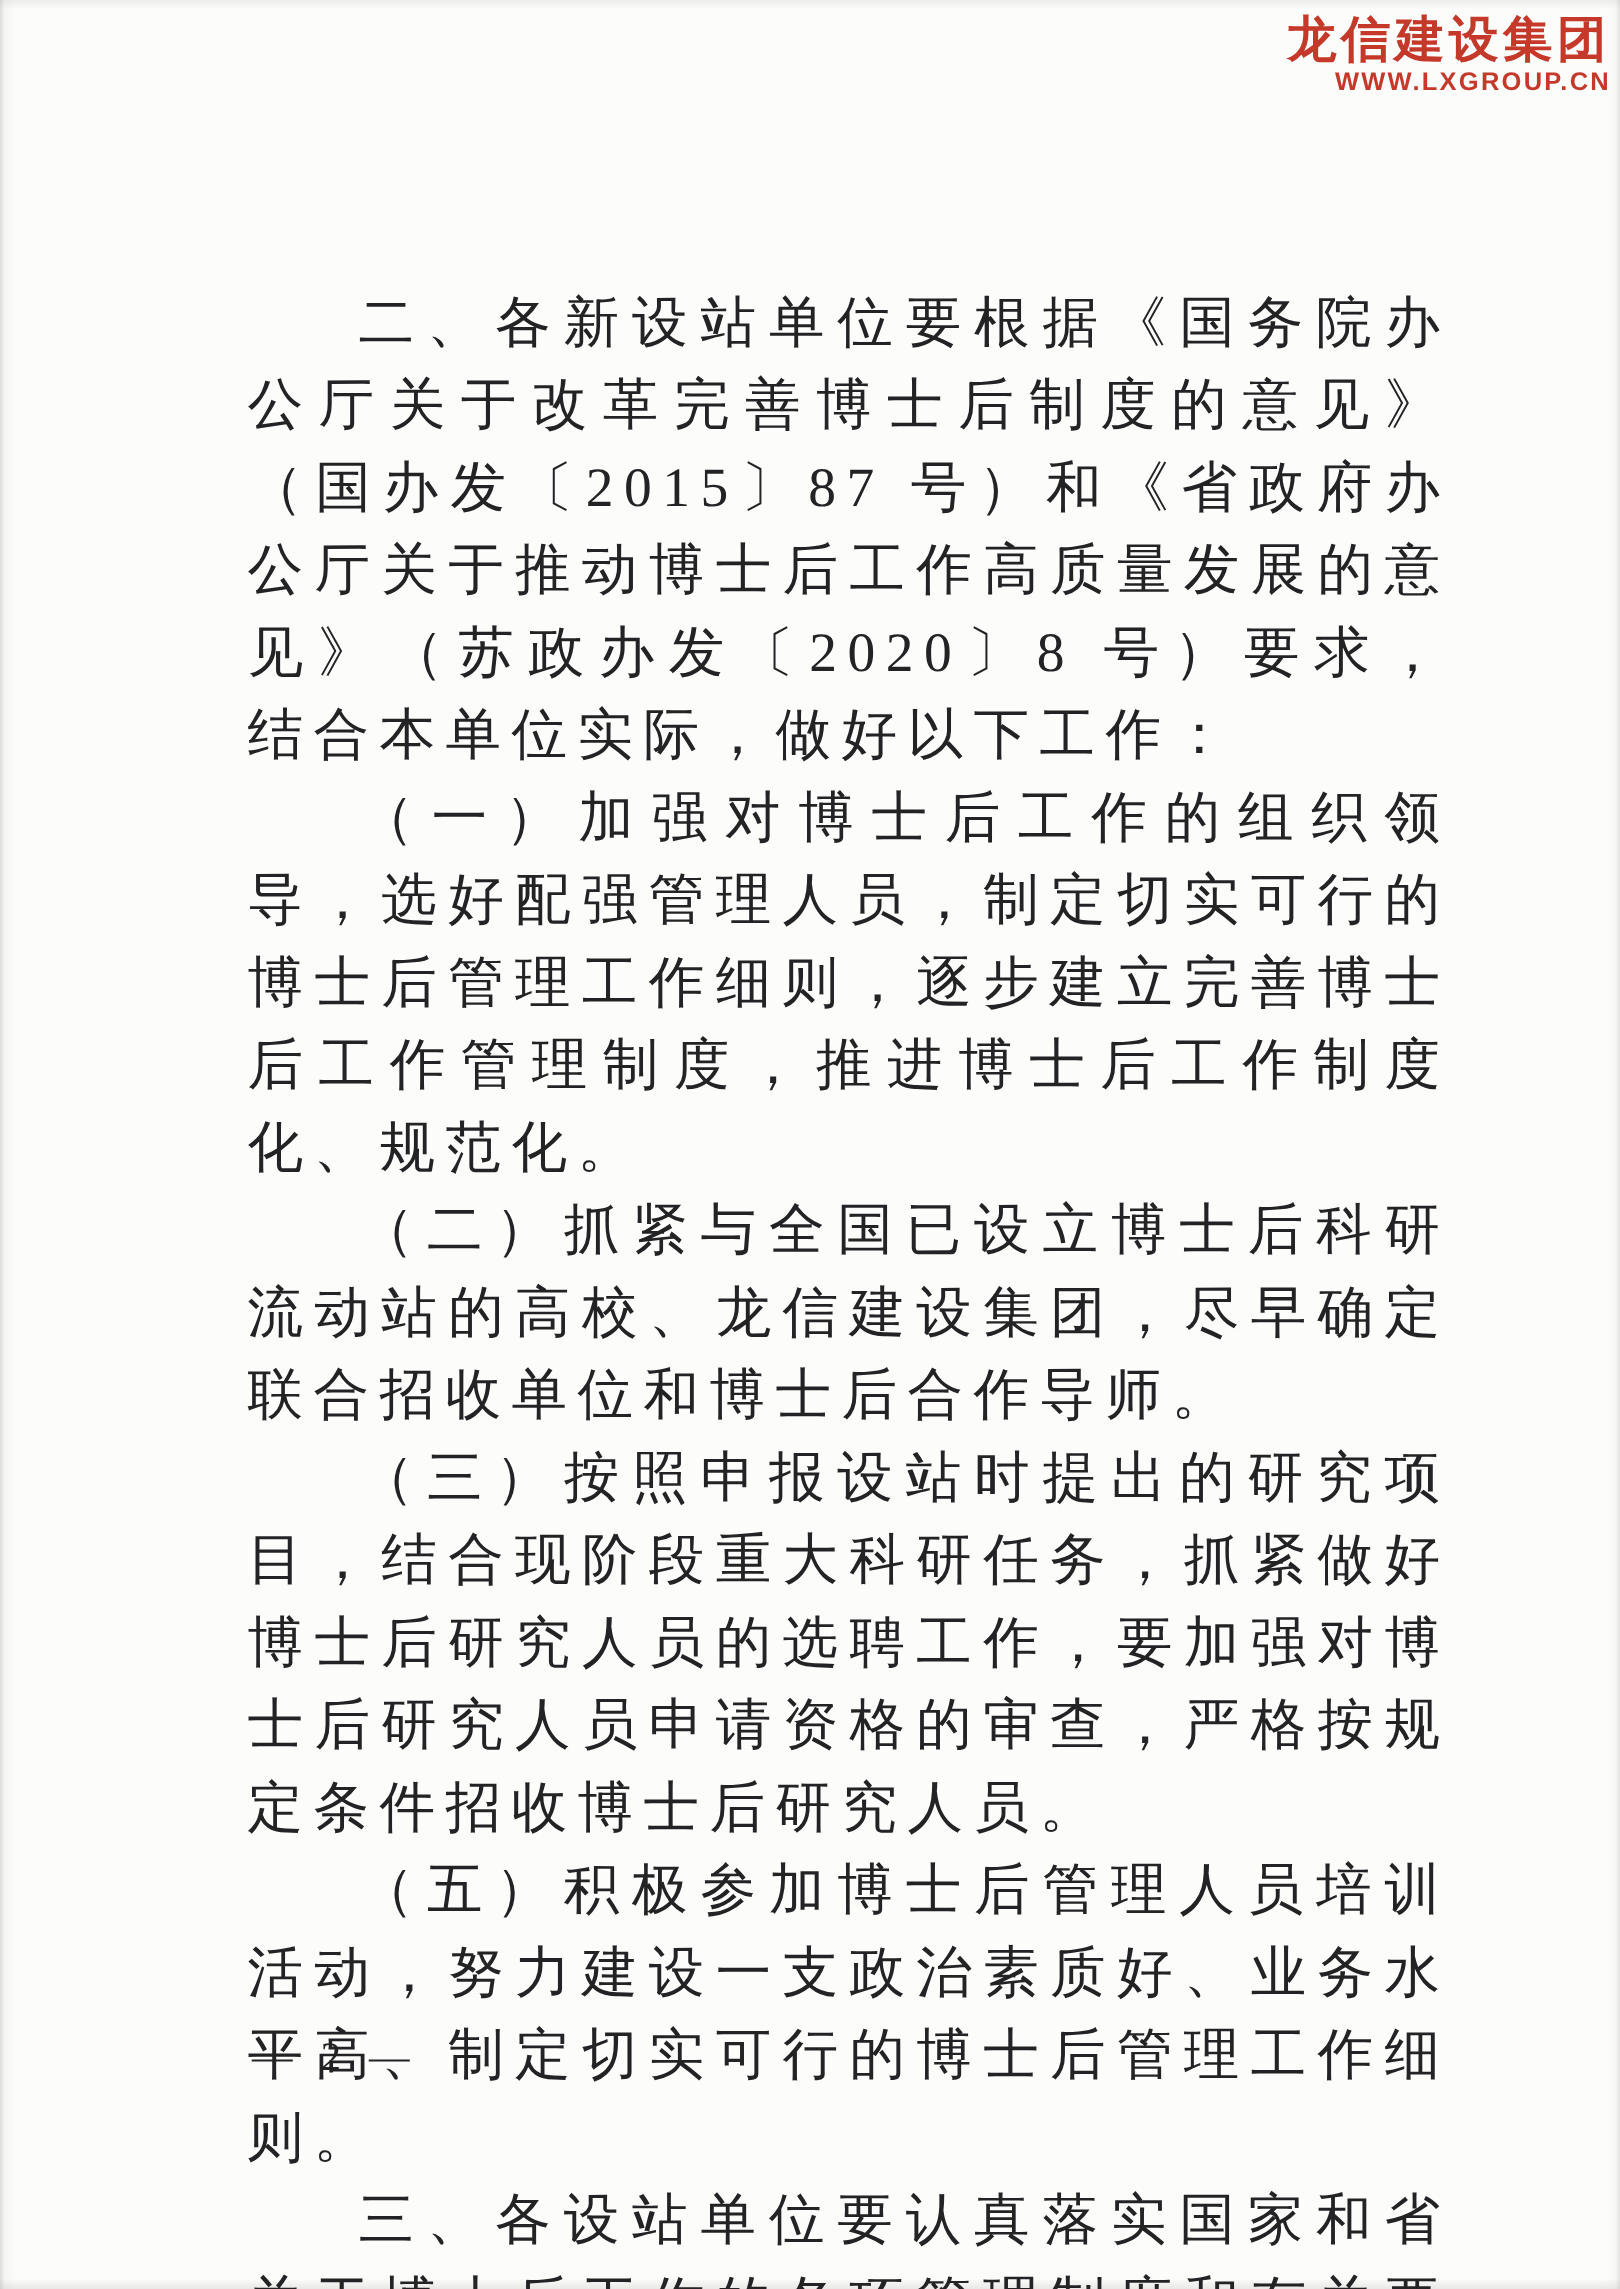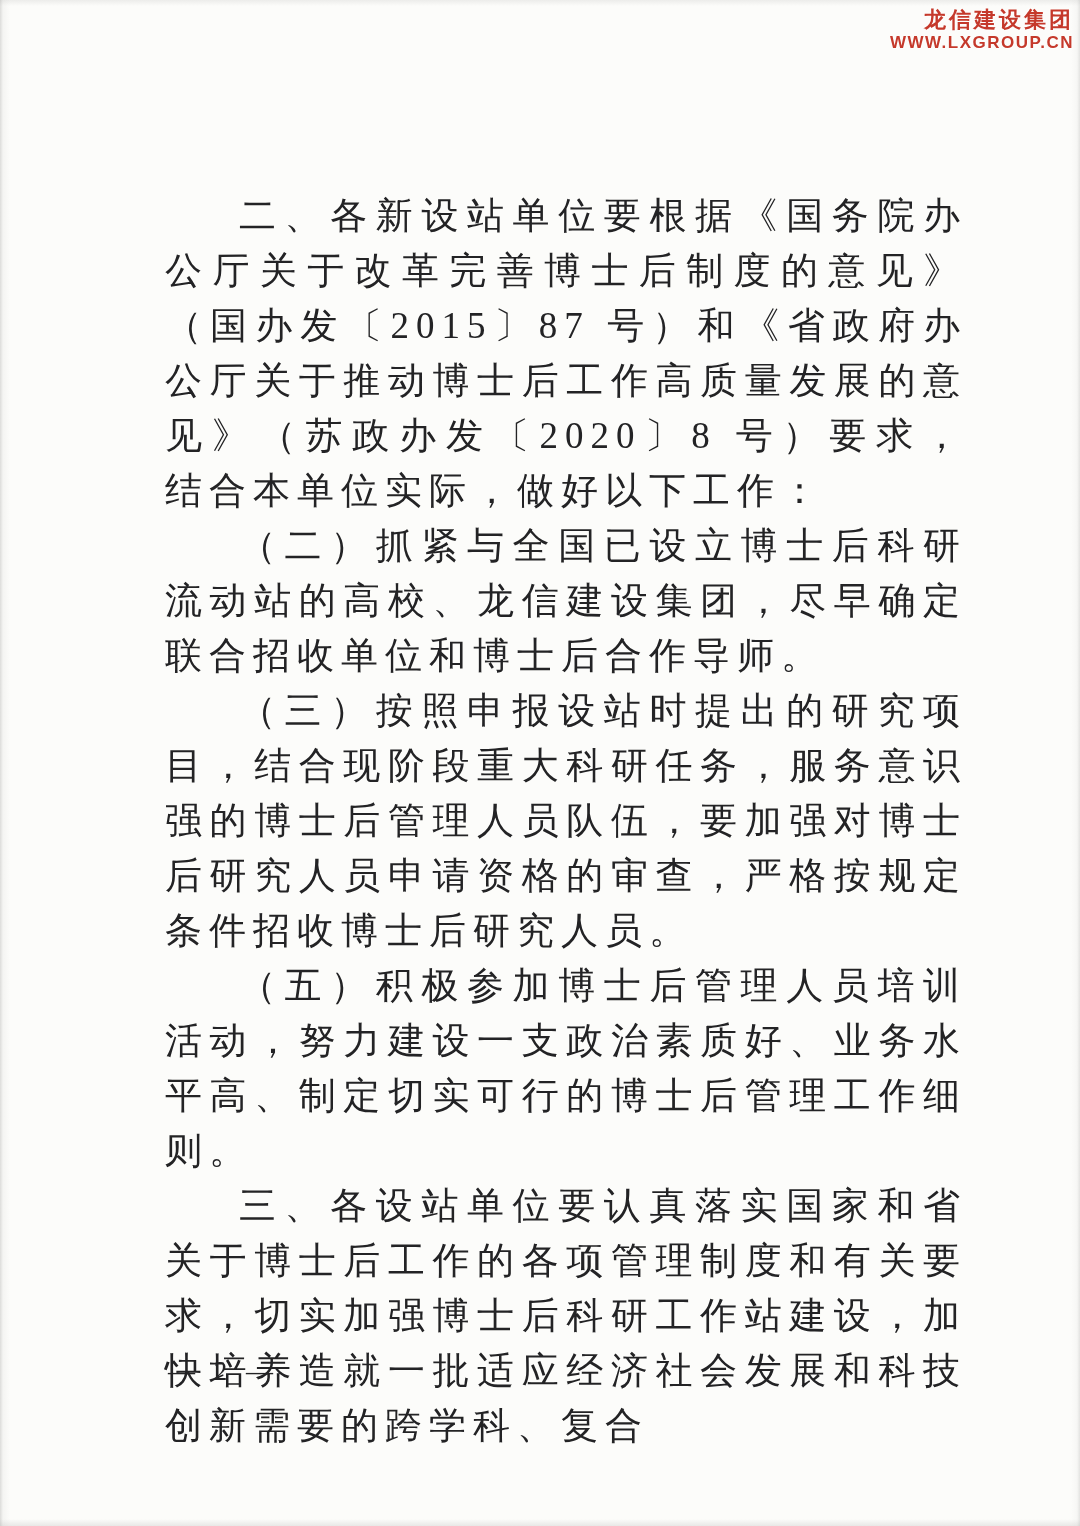--- a/index.html
+++ b/index.html
@@ -28,21 +28,21 @@
   }
   .watermark {
     position: absolute;
     top: 8px;
     right: 6px;
     text-align: right;
     line-height: 1.1;
     user-select: none;
   }
   .wm-cn {
-    font-size: 22px;
+    font-size: 33px;
     font-weight: bold;
     letter-spacing: 3px;
     font-family: "Liberation Sans", "DejaVu Sans", sans-serif;
     text-shadow: 1px 1px 0 rgba(255,255,255,0.75), -1px -1px 0 rgba(255,255,255,0.55);
   }
   .wm-url {
     font-size: 17px;
     font-weight: bold;
     letter-spacing: 1.5px;
     font-family: "Liberation Sans", "DejaVu Sans", sans-serif;
@@ -74,26 +74,27 @@
     color: #232325;
   }
 </style>
 </head>
 <body>
 
 <div class="page">
 
   <div class="watermark">
     <div class="wm-cn" style="color: rgb(197, 57, 43);">龙信建设集团</div>
-    <div class="wm-url" style="color: rgb(197, 57, 43); text-align: center;">WWW.LXGROUP.CN</div>
+    <div class="wm-url" style="color: rgb(197, 57, 43);">WWW.LXGROUP.CN</div>
   </div>
 
   <main class="doc-body">
     <p class="para">二、各新设站单位要根据《国务院办公厅关于改革完善博士后制度的意见》（国办发〔2015〕87 号）和《省政府办公厅关于推动博士后工作高质量发展的意见》（苏政办发〔2020〕8 号）要求，结合本单位实际，做好以下工作：</p>
+    <p class="para">（一）加强对博士后工作的组织领导，选好配强管理人员，制定切实可行的博士后管理工作细则，逐步建立完善博士后工作管理制度，推进博士后工作制度化、规范化。</p>
     <p class="para">（二）抓紧与全国已设立博士后科研流动站的高校、龙信建设集团，尽早确定联合招收单位和博士后合作导师。</p>
-    <p class="para">（三）按照申报设站时提出的研究项目，结合现阶段重大科研任务，服务意识强的博士后管理人员队伍，要加强对博士后研究人员申请资格的审查，严格按规定条件招收博士后研究人员。</p>
+    <p class="para">（三）按照申报设站时提出的研究项目，结合现阶段重大科研任务，抓紧做好博士后研究人员的选聘工作，要加强对博士后研究人员申请资格的审查，严格按规定条件招收博士后研究人员。</p>
     <p class="para">（五）积极参加博士后管理人员培训活动，努力建设一支政治素质好、业务水平高、制定切实可行的博士后管理工作细则。</p>
     <p class="para">三、各设站单位要认真落实国家和省关于博士后工作的各项管理制度和有关要求，切实加强博士后科研工作站建设，加快培养造就一批适应经济社会发展和科技创新需要的跨学科、复合</p>
   </main>
 
   <div class="pagenum">— 2 —</div>
 
 </div>
 
 </body></html>

